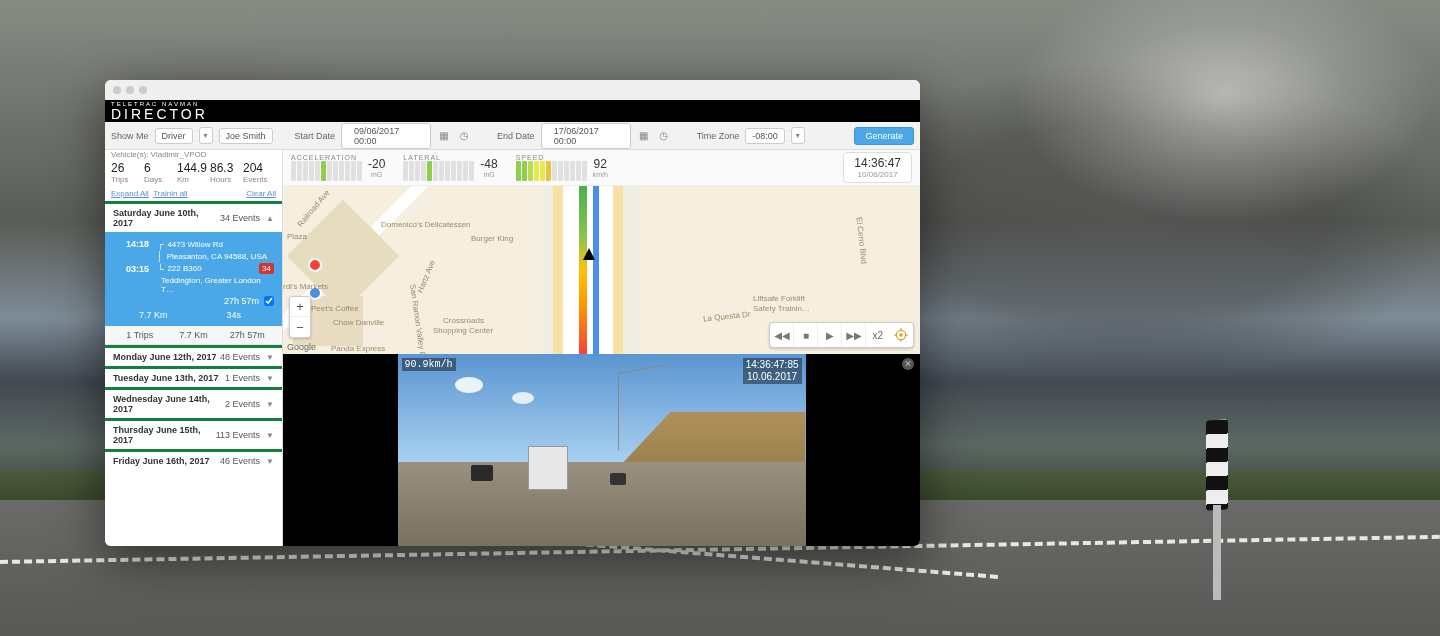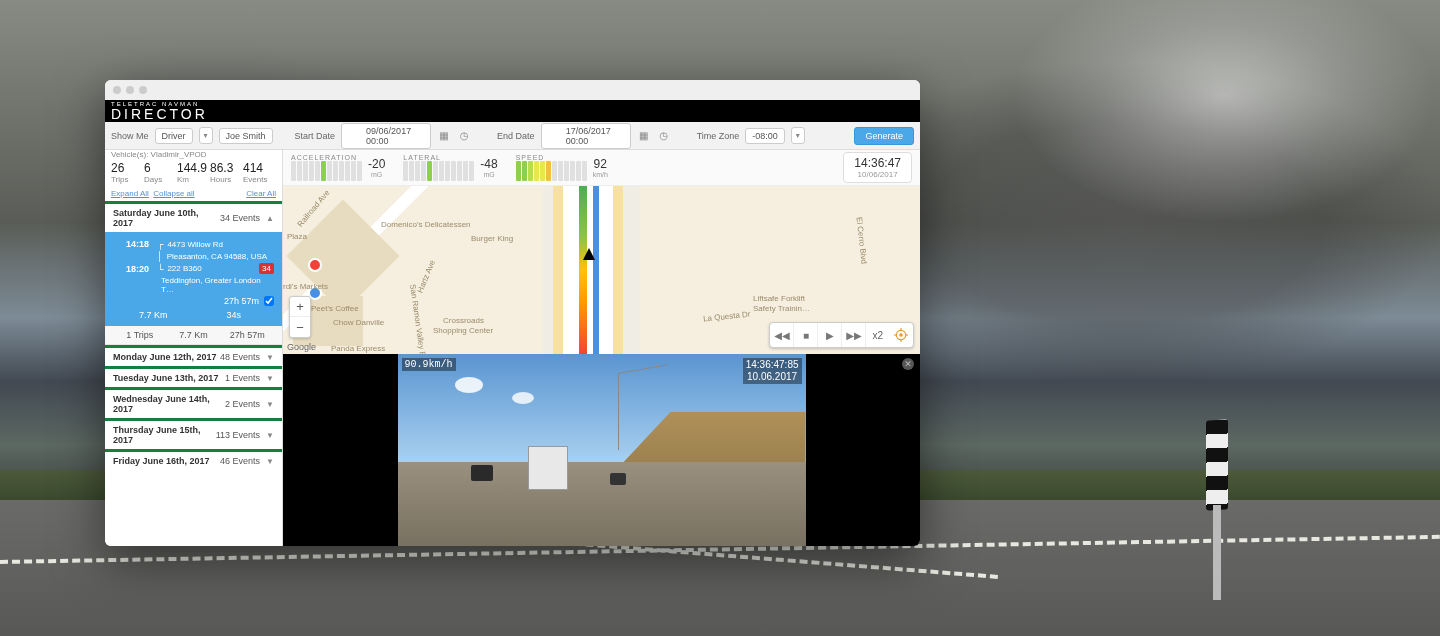--- a/index.html
+++ b/index.html
@@ -30,21 +30,21 @@
   .tl-close{background:#ccc;} .tl-min{background:#ccc;} .tl-max{background:#ccc;}
 
   .brandbar { height: 22px; background: #000; color:#fff; padding-left:6px; display:flex; flex-direction:column; justify-content:center; }
   .brand-top { font-size:6px; letter-spacing:2px; line-height:1; }
   .brand-bot { font-size:14px; letter-spacing:3px; line-height:1; font-weight:300; }
 
   .filterbar { height:28px; background:#f2f2f2; border-bottom:1px solid #ddd; display:flex; align-items:center; padding:0 6px; gap:6px; font-size:9px; color:#555; }
   .fb-label { font-size:9px; color:#666; }
   .fb-pill { background:#fff; border:1px solid #ccc; border-radius:3px; padding:2px 6px; font-size:9px; display:flex; align-items:flex-start; gap:4px; }
   .fb-caret { border:1px solid #ccc; background:#fff; border-radius:3px; width:14px; height:17px; display:flex; align-items:center; justify-content:center; font-size:8px; color:#888; }
-  .fb-input { background:#fff; border:1px solid #ccc; border-radius:3px; padding:2px 24px; font-size:9px; width:90px; }
+  .fb-input { background:#fff; border:1px solid #ccc; border-radius:3px; padding:2px 12px; font-size:9px; width:90px; }
   .fb-icon { width:14px; height:14px; display:inline-flex; align-items:center; justify-content:center; color:#888; font-size:10px; }
   .fb-generate { margin-left:auto; background:#4aa8e8; color:#fff; border:1px solid #3b96d4; border-radius:3px; padding:3px 10px; font-size:9px; cursor:pointer; }
 
   .body { display:flex; height: calc(100% - 70px); }
   .sidebar { width:178px; background:#fff; border-right:1px solid #ddd; display:flex; flex-direction:column; font-size:9px; color:#444; }
   .summary { display:flex; padding:2px 6px; gap:0; }
   .sum-col { flex:1; text-align:left; }
   .sum-val { font-size:12px; color:#222; }
   .sum-lbl { font-size:8px; color:#888; }
   .vehline { font-size:8px; color:#888; padding:0 6px; }
@@ -175,48 +175,48 @@
           </div>
         <div class="sum-col">
             <div class="sum-val">144.9</div>
             <div class="sum-lbl">Km</div>
           </div>
         <div class="sum-col">
             <div class="sum-val">86.3</div>
             <div class="sum-lbl">Hours</div>
           </div>
         <div class="sum-col">
-            <div class="sum-val">414</div>
+            <div class="sum-val">204</div>
             <div class="sum-lbl">Events</div>
           </div>
       </div>
       <div class="exp-row">
         <a>Expand All</a>&nbsp;&nbsp;
-        <a>Collapse all</a>
+        <a>Trainin all</a>
         <a class="clearall">Clear All</a>
       </div>
 
       <div class="trip-head">
         <span class="th-date">Saturday June 10th, 2017</span>
         <span class="th-count">34 Events</span>
         <span class="th-arrow">▲</span>
       </div>
       <div class="trip-expanded">
         <div class="te-row">
             <span class="te-time">14:18</span>
             <span style="margin-right:4px;">┌</span>
             <span class="te-addr">4473 Willow Rd</span>
           </div>
         <div class="te-row">
             <span class="te-time"></span>
             <span style="margin-right:4px;">│</span>
             <span class="te-addr">Pleasanton, CA 94588, USA</span>
           </div>
         <div class="te-row">
-            <span class="te-time">18:20</span>
+            <span class="te-time">03:15</span>
             <span style="margin-right:4px;">└</span>
             <span class="te-addr">222 B360</span>
             <span class="te-badge">34</span>
           </div>
         <div class="te-row">
             <span class="te-time"></span>
             <span style="margin-right:4px;"> </span>
             <span class="te-addr">Teddington, Greater London T…</span>
           </div>
         <div class="te-row" style="justify-content:flex-end;"><span>27h 57m</span>&nbsp;&nbsp;<input type="checkbox" checked="" style="width: 10px; height: 10px;"></div>

